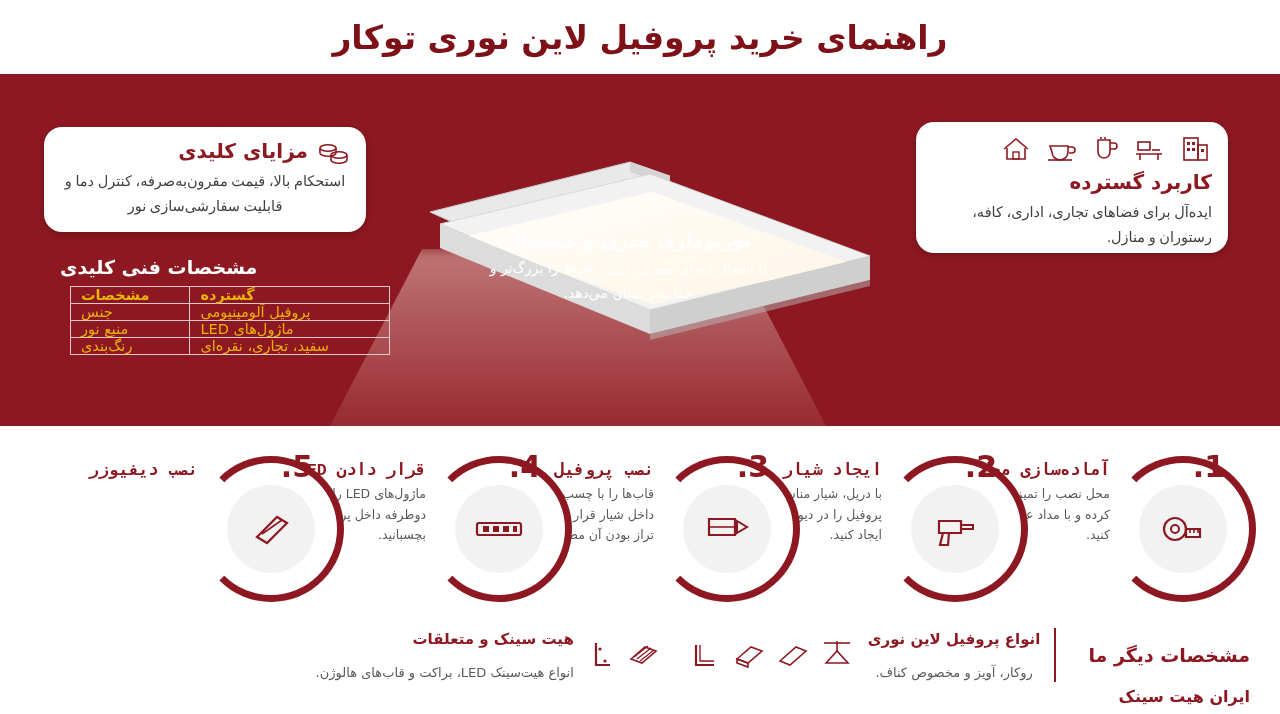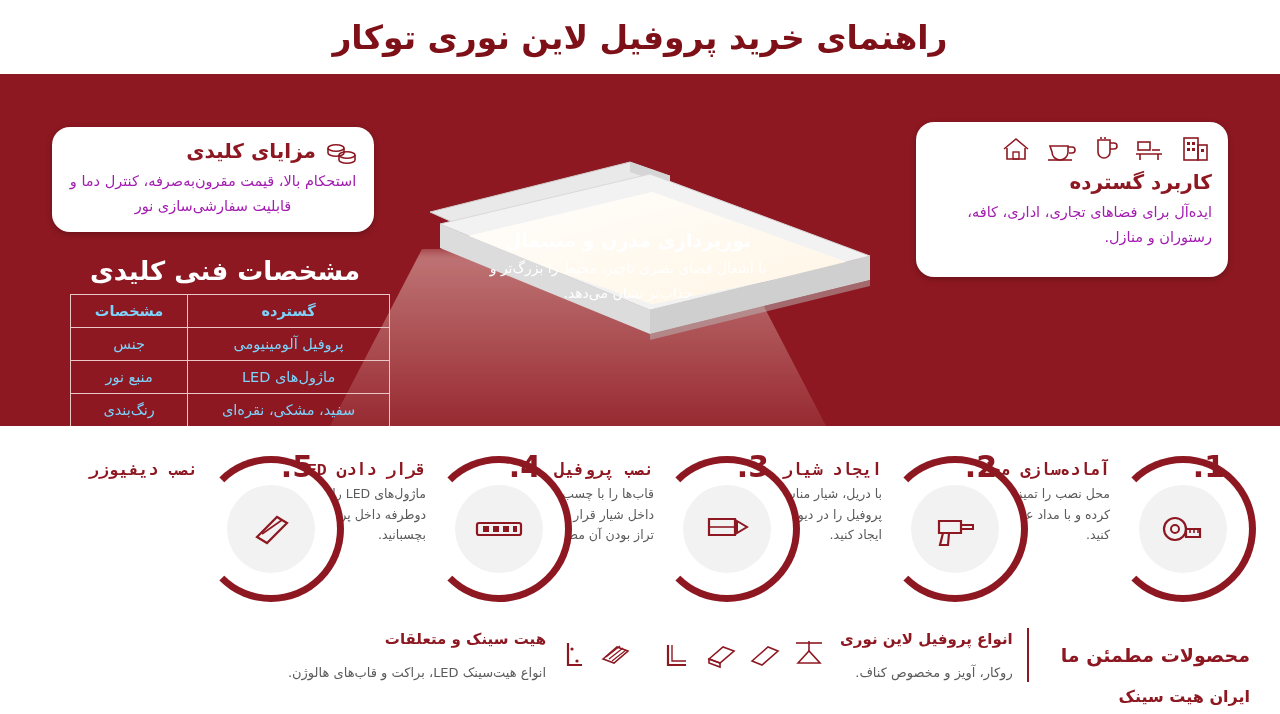--- a/index.html
+++ b/index.html
@@ -52,46 +52,46 @@
     position:absolute;
     background:#ffffff;
     border-radius:18px;
     box-shadow:0 2px 6px rgba(0,0,0,.25);
     color:#6f1017;
   }
   .card .card-title{
     font-size:20px;font-weight:bold;color:#8d1821;margin:0 0 6px 0;
   }
   .card .card-body{
-    font-size:14.5px;line-height:1.7;color:#a21caf;
-  }
-
-  #card-benefits{left:52px;top:53px;width:290px;padding:12px 16px 14px 16px;}
+    font-size:14.5px;line-height:1.7;color:#404040;font-family:Liberation Serif, serif;
+  }
+
+  #card-benefits{left:44px;top:53px;width:290px;padding:12px 16px 14px 16px;}
   #card-benefits .head{display:flex;align-items:center;justify-content:flex-start;gap:8px;}
-  #card-usage{right:52px;top:48px;width:280px;padding:12px 16px 28px 16px;text-align:right;}
+  #card-usage{right:52px;top:48px;width:280px;padding:12px 16px 4px 16px;text-align:right;}
   #card-usage .icon-row{display:flex;gap:12px;justify-content:flex-start;margin-bottom:6px;}
 
   
   .center-caption{
     position:absolute;left:478px;top:155px;width:300px;text-align:center;color:#ffffff;
   }
   .center-caption .cc-title{font-size:19px;font-weight:bold;margin-bottom:5px;}
   .center-caption .cc-body{font-size:14px;line-height:1.75;}
 
   
   .spec{
     position:absolute;left:60px;top:182px;width:330px;color:#ffffff;
   }
-  .spec h3{margin:0 0 8px 0;font-size:26px;font-weight:bold;text-align:center;}
+  .spec h3{margin:0 0 8px 0;font-size:19px;font-weight:bold;text-align:left;}
   table.spec-table{border-collapse:collapse;width:320px;font-size:14.5px;}
   table.spec-table td,table.spec-table th{
     border:1px solid #e9c7c7;
-    padding:8px 10px;
-    text-align:center;
-    color:#7dd3fc;
+    padding:0 10px;
+    text-align:left;
+    color:#eab308;
     font-weight:normal;
   }
   table.spec-table th{font-weight:bold;}
 
   
   .steps-heading{
     position:absolute;right:40px;bottom:10px;
     font-size:19px;font-weight:bold;color:#ffffff;
   }
 
@@ -139,21 +139,21 @@
   }
   .footer-row{
     display:flex;align-items:center;justify-content:flex-start;gap:0;height:62px;
   }
   .foot-label{
     font-size:19px;font-weight:bold;color:#8d1821;white-space:nowrap;padding-left:18px;
   }
   .foot-divider{width:2px;height:54px;background:#8d1821;margin:0 14px;}
   .foot-block{text-align:right;}
   .foot-block .fb-title{font-size:15px;font-weight:bold;color:#8d1821;}
-  .foot-block .fb-body{font-size:13px;color:#5b5b5b;margin-top:17px;}
+  .foot-block .fb-body{font-size:13px;color:#5b5b5b;margin-top:17px;text-align:center;}
   .foot-icons{display:flex;gap:10px;align-items:center;margin:0 14px;}
   .brand{
     position:absolute;right:30px;bottom:8px;
     font-size:16px;font-weight:bold;color:#8d1821;
   }
   svg{display:block;}
 </style>
 </head>
 <body>
 
@@ -269,21 +269,21 @@
         <tbody>
           <tr>
             <td>پروفیل آلومینیومی</td>
             <td>جنس</td>
           </tr>
           <tr>
             <td>ماژول‌های LED</td>
             <td>منبع نور</td>
           </tr>
           <tr>
-            <td>سفید، مشکی، نقره‌ای</td>
+            <td>سفید، تجاری، نقره‌ای</td>
             <td>رنگ‌بندی</td>
           </tr>
         </tbody>
       </table>
     </div>
 
   </div>
 
   <div class="steps">
 
@@ -370,21 +370,21 @@
       </div>
       <div class="step-text">
         <div class="st-title">نصب دیفیوزر</div>
       </div>
     </div>
   </div>
 
   <div class="footer">
     <div class="footer-row">
 
-      <div class="foot-label">محصولات مطمئن ما</div>
+      <div class="foot-label">مشخصات دیگر ما</div>
       <div class="foot-divider"></div>
 
       <div class="foot-block">
         <div class="fb-title">انواع پروفیل لاین نوری</div>
         <div class="fb-body">روکار، آویز و مخصوص کناف.</div>
       </div>
 
       <div class="foot-icons">
         <span>
           <svg width="34" height="36" viewBox="0 0 34 36">

